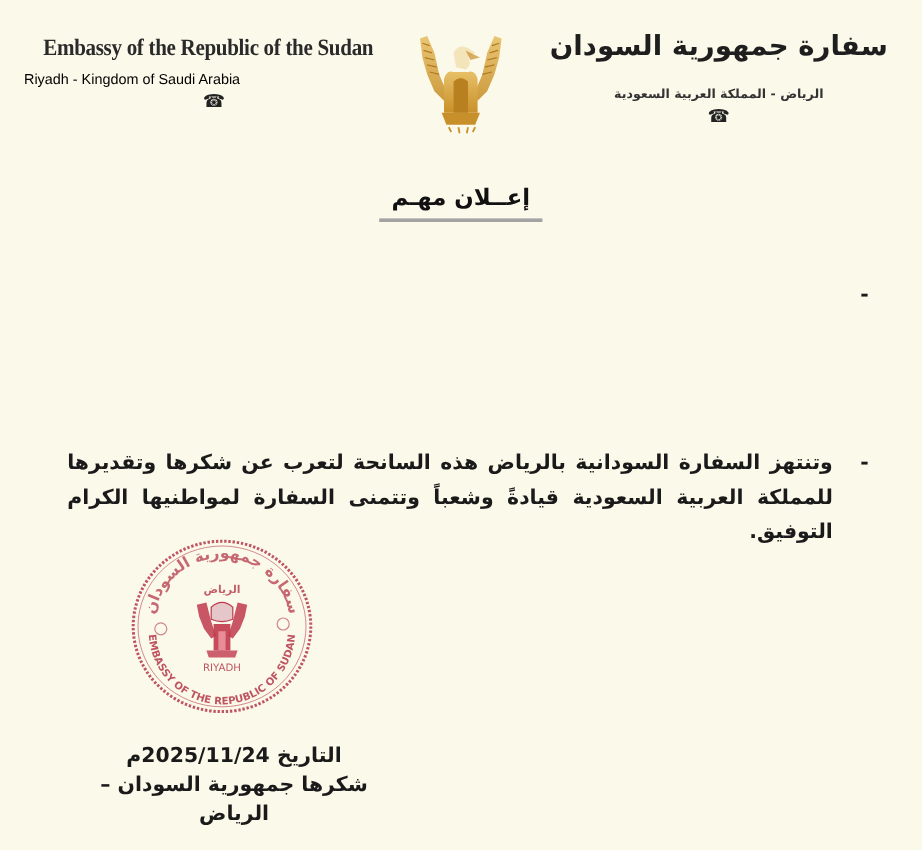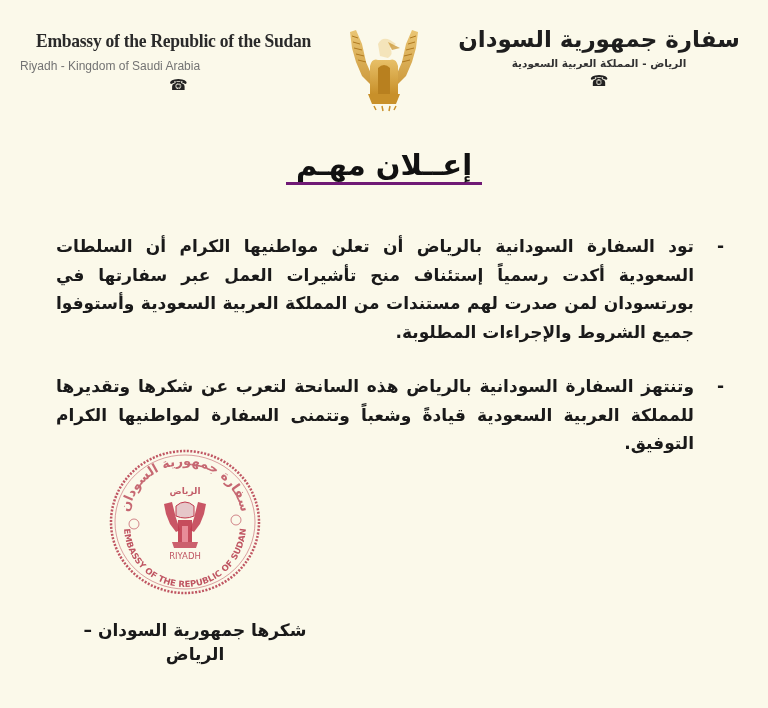--- a/index.html
+++ b/index.html
@@ -27,21 +27,21 @@
       font-size: 19.5px;
       font-weight: bold;
       color: #2a2a2a;
       letter-spacing: -0.3px;
       transform: scaleX(0.9);
       white-space: nowrap;
     }
     .en-sub {
       font-family: "Liberation Sans", sans-serif;
       font-size: 12px;
-      color: #737373;
+      color: #000000;
       margin-top: 7px;
     }
     .en-contact {
       font-family: "Liberation Sans", sans-serif;
       font-size: 12px;
       color: #333;
       margin-top: 5px;
       display: flex;
       align-items: center;
       justify-content: center;
@@ -67,21 +67,21 @@
       font-family: "DejaVu Sans", sans-serif;
       font-size: 23px;
       font-weight: bold;
       color: #1e1e1e;
       white-space: nowrap;
     }
     .ar-sub {
       font-size: 10.5px;
       font-weight: bold;
       color: #333;
-      margin-top: 5px;
+      margin-top: 21px;
     }
     .ar-contact {
       font-size: 11px;
       font-weight: bold;
       color: #333;
       margin-top: 5px;
       display: flex;
       align-items: center;
       justify-content: center;
       gap: 4px;
@@ -97,24 +97,24 @@
     .heading-wrap {
       position: absolute;
       left: 0;
       width: 768px;
       top: 150px;
       text-align: center;
     }
     .heading {
       display: inline-block;
       direction: rtl;
-      font-size: 29px;
+      font-size: 19px;
       font-weight: bold;
       color: #111;
-      border-bottom: 3px solid #701a75;
+      border-bottom: 3px solid #a3a3a3;
       padding: 0 10px 2px 10px;
       line-height: 30px;
     }
     .body-text {
       position: absolute;
       left: 56px;
       width: 638px;
       direction: rtl;
       text-align: justify;
       text-align-last: right;
@@ -200,21 +200,20 @@
     <span class="phone-icon">☎</span>
   </div>
 </div>
 
 <div class="heading-wrap">
   <span class="heading">إعــلان مهـم</span>
 </div>
 
 <div class="body-text para para-1">
   <span class="bullet">-</span>
-  <span>تود السفارة السودانية بالرياض أن تعلن مواطنيها الكرام أن السلطات السعودية أكدت رسمياً إستئناف منح تأشيرات العمل عبر سفارتها في بورتسودان لمن صدرت لهم مستندات من المملكة العربية السعودية وأستوفوا جميع الشروط والإجراءات المطلوبة.</span>
 </div>
 
 <div class="body-text para para-2">
   <span class="bullet">-</span>
   <span>وتنتهز السفارة السودانية بالرياض هذه السانحة لتعرب عن شكرها وتقديرها للمملكة العربية السعودية قيادةً وشعباً وتتمنى السفارة لمواطنيها الكرام التوفيق.</span>
 </div>
 
 <div class="seal">
   <svg viewBox="0 0 158 152" width="158" height="152">
     <defs>
@@ -238,14 +237,18 @@
     <text font-size="8.5" fill="#b5384a" opacity="0.85" font-family="DejaVu Sans, sans-serif" font-weight="bold">
       <textPath href="#arcBottom" startOffset="50%" text-anchor="middle">EMBASSY OF THE REPUBLIC OF SUDAN</textPath>
     </text>
 
     <circle cx="28" cy="78" r="5" fill="none" stroke="#b5384a" stroke-width="1" opacity="0.6"></circle>
     <circle cx="130" cy="74" r="5" fill="none" stroke="#b5384a" stroke-width="1" opacity="0.6"></circle>
   </svg>
 </div>
 
 <div class="signature">
+  <div>
+    <span>التاريخ</span>
+    <span>2025/11/24م</span>
+  </div>
   <div>شكرها جمهورية السودان – الرياض</div>
 </div>
 
 </body></html>

